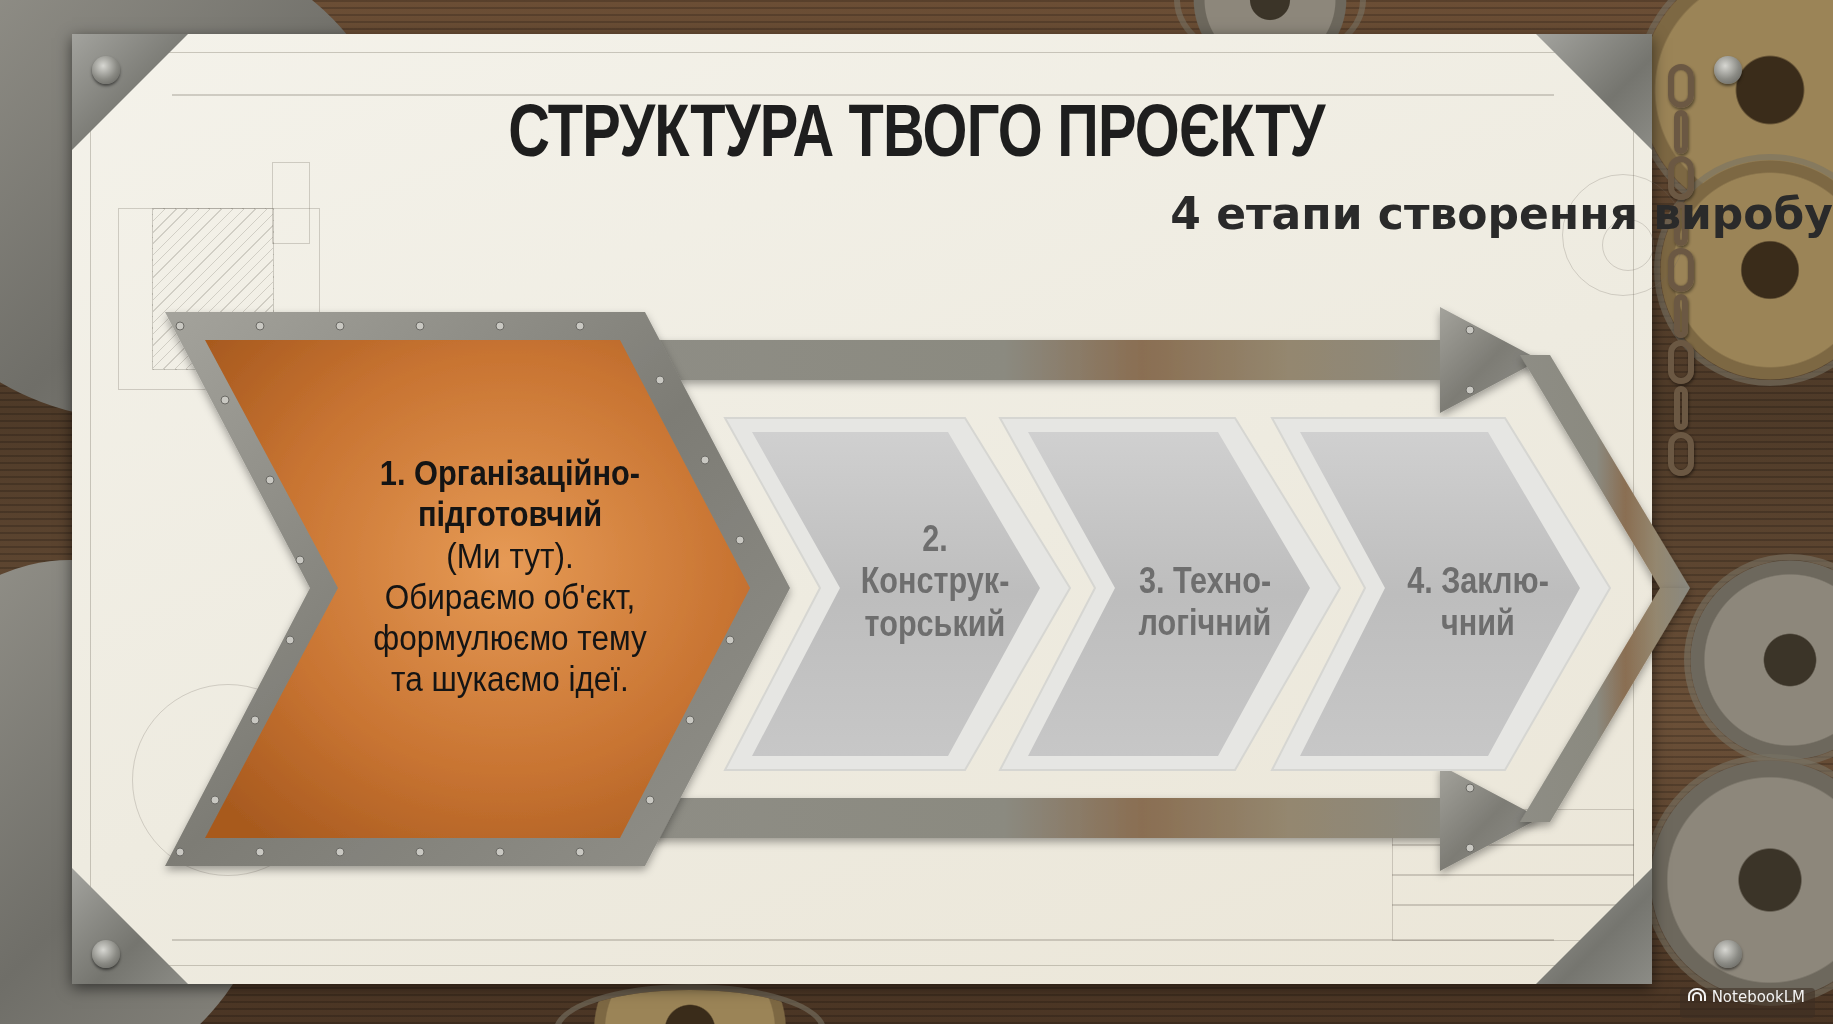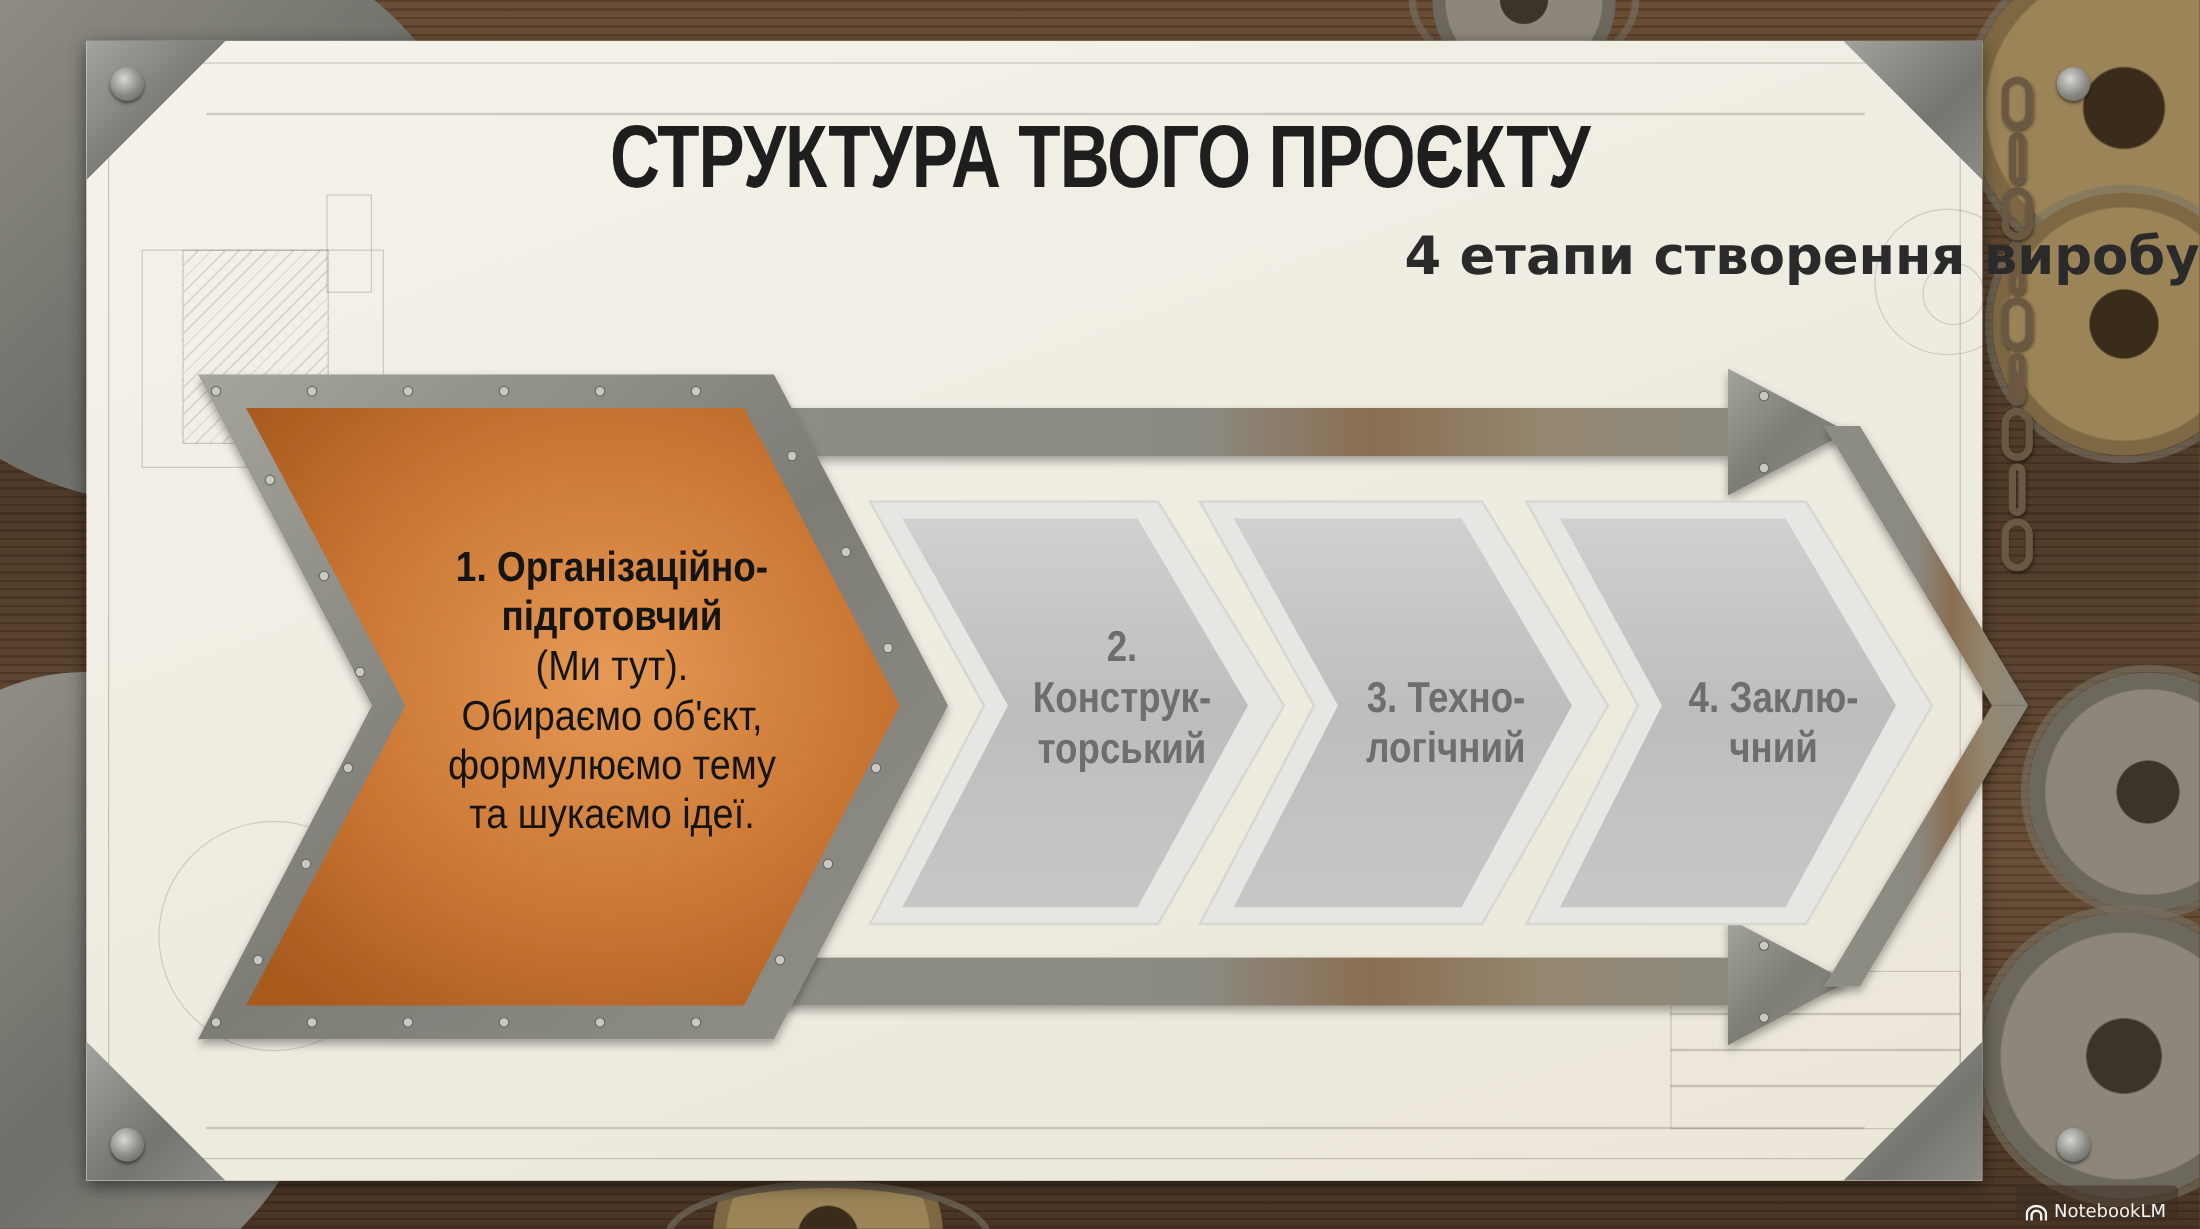--- a/index.html
+++ b/index.html
@@ -82,21 +82,21 @@
     left:330px; top:452px; width:360px; color:#141414; font-size:35px;
   }
   .stage1 .bold { font-weight:bold; display:block; transform:scaleX(0.88); }
   .stage1 .norm { display:block; transform:scaleX(0.9); }
   .stage-gray {
     color:#6e6e6e; font-weight:bold; font-size:36px;
     transform:scaleX(0.85);
   }
   .badge {
     position:absolute; right:18px; bottom:6px; height:30px; padding:0 10px 0 8px;
-    display:flex; align-items:flex-end; gap:6px;
+    display:flex; align-items:flex-start; gap:6px;
     background:rgba(60,45,35,0.55); border-radius:4px;
     color:#f2f2f2; font-family:"DejaVu Sans", sans-serif; font-size:15px;
   }
   .badge svg { display:block; }
 </style>
 </head>
 <body>
 
 <div class="bg-wood"></div>
 <div class="metal-slab" style="left:-120px;top:-60px;width:520px;height:480px;"></div>

